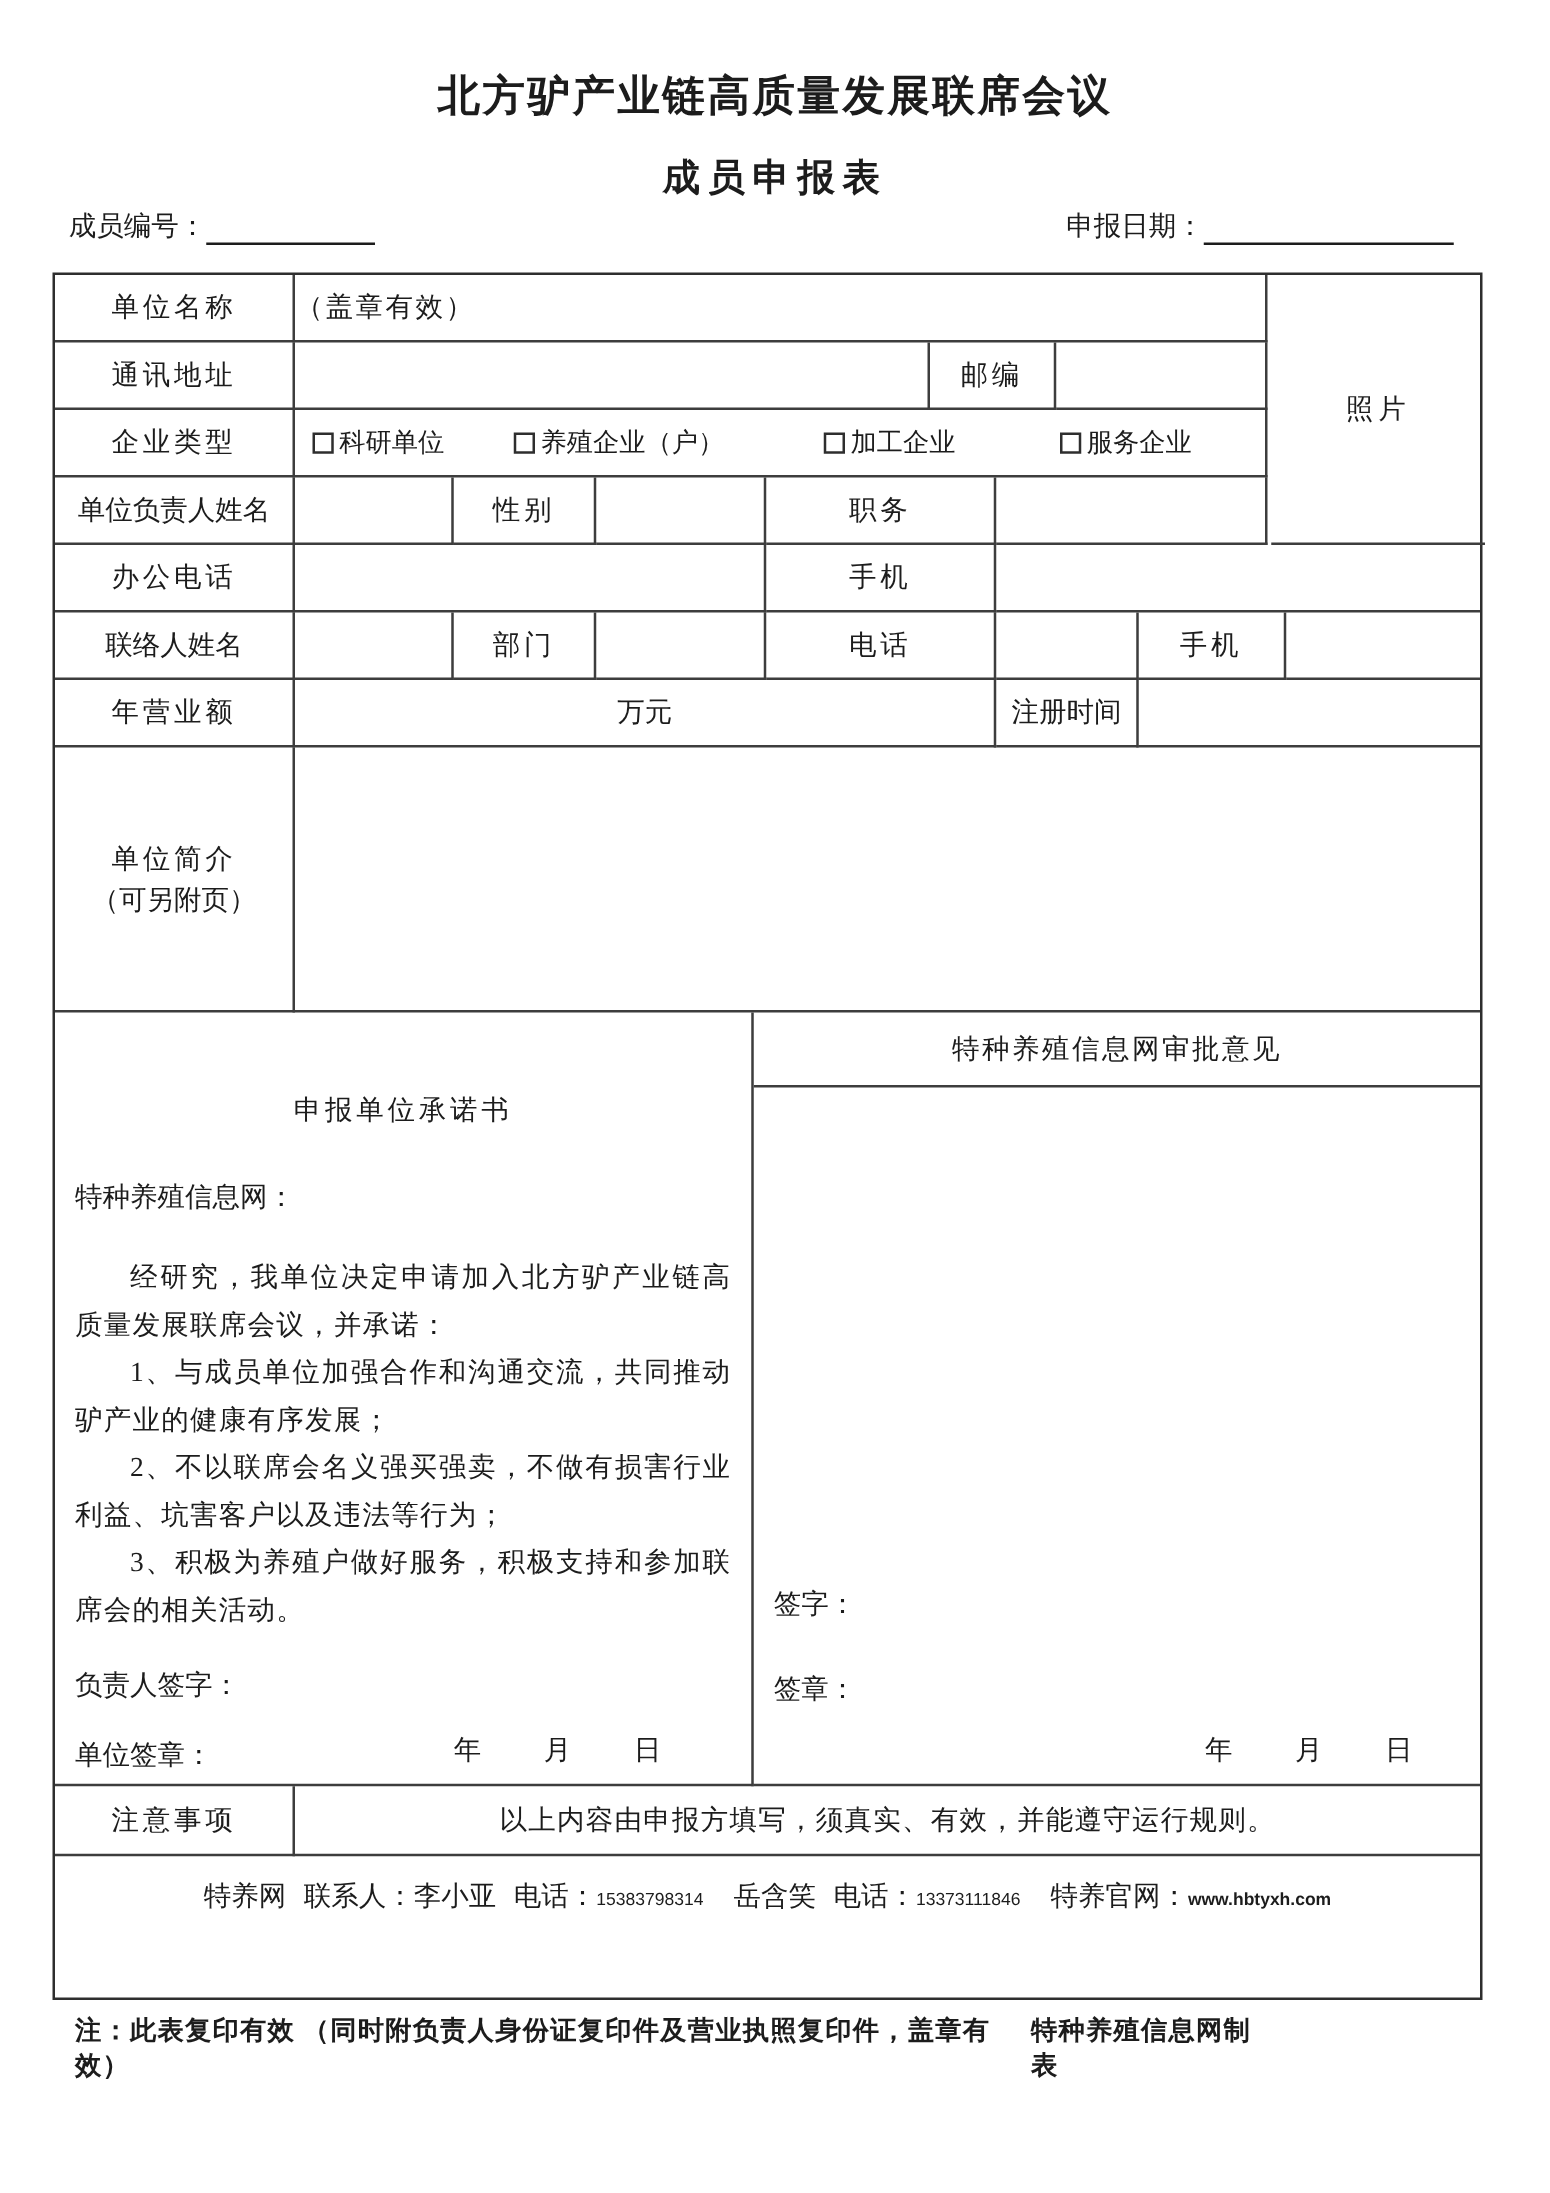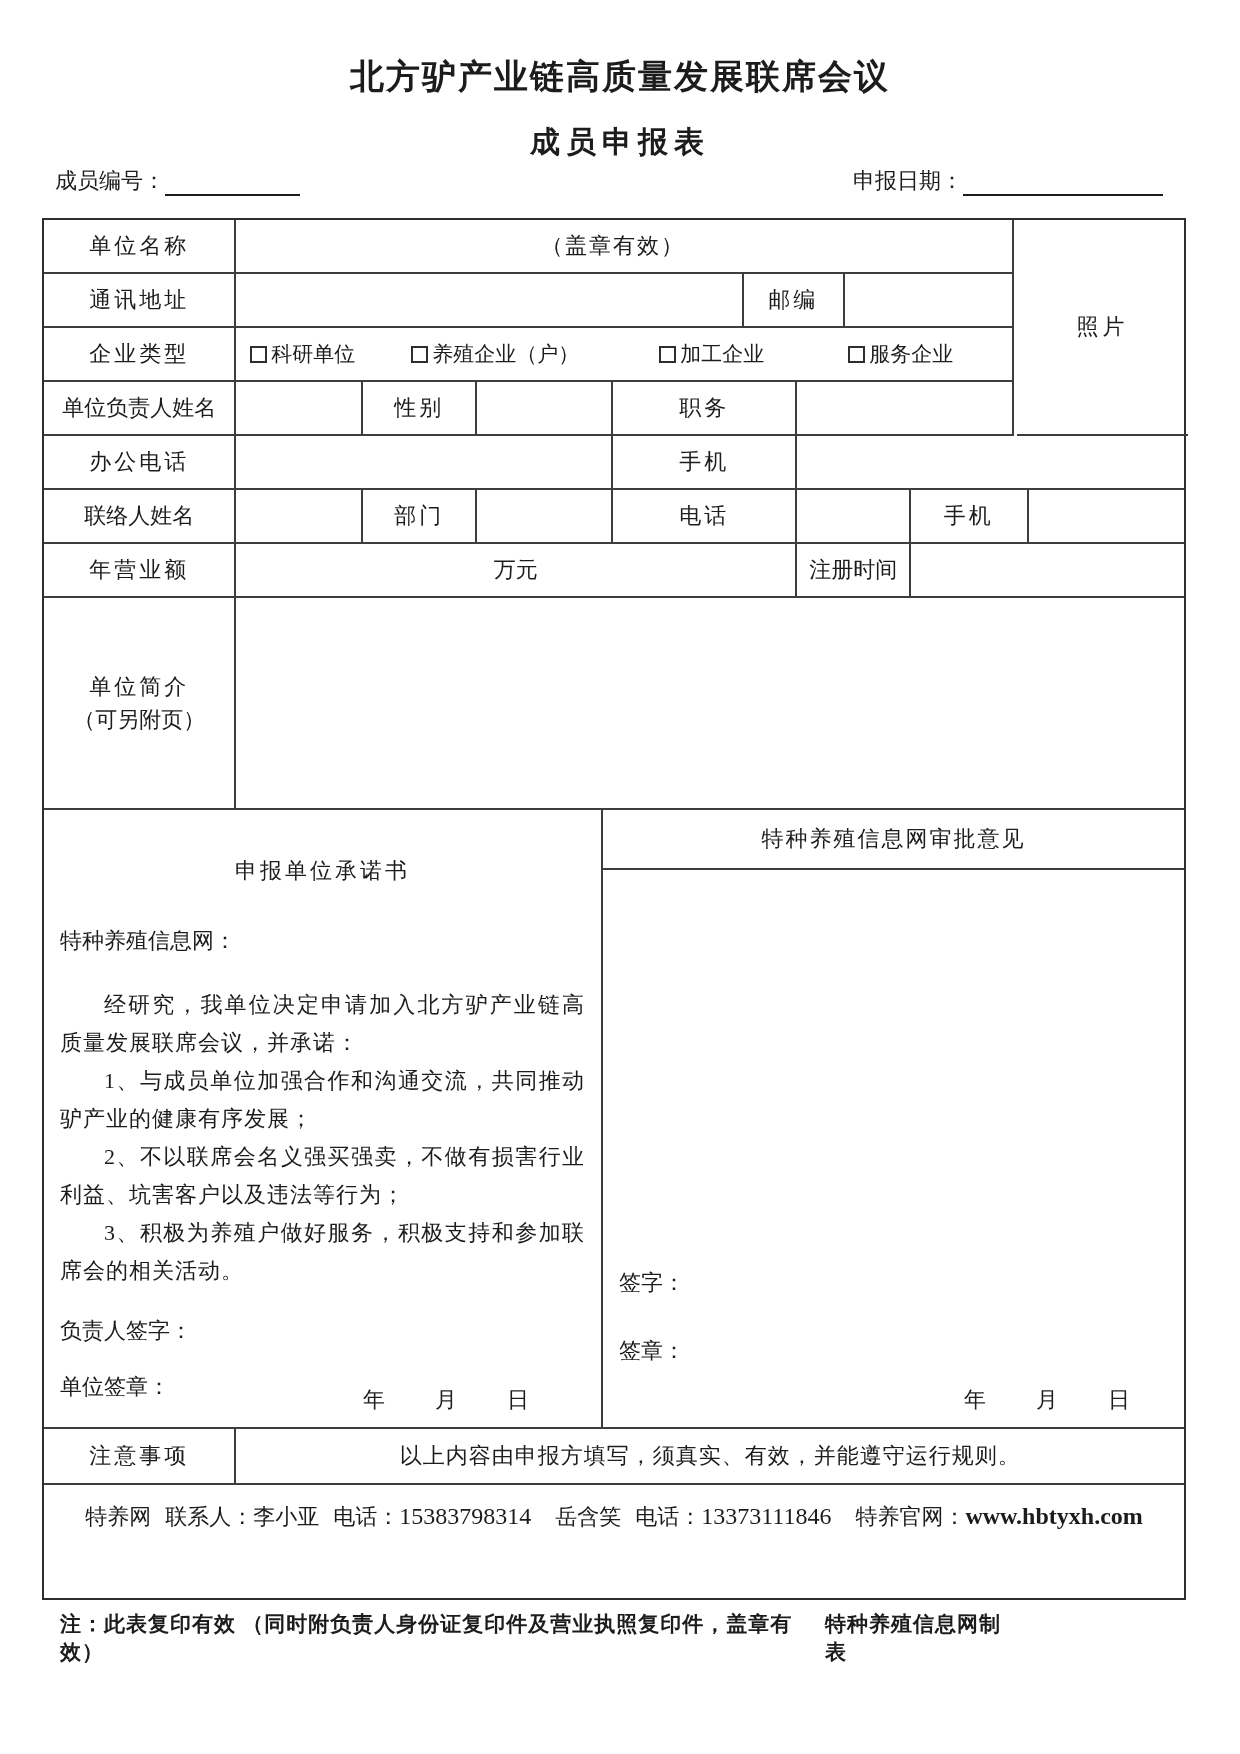--- a/index.html
+++ b/index.html
@@ -35,40 +35,40 @@
   .cell {
     border-right:2px solid #3d3d3d; border-bottom:2px solid #3d3d3d;
     font-size:22px; display:flex; align-items:center; justify-content:center;
     text-align:center; line-height:1.25;
   }
   .cell.h54 { height:54px; }
   .cell.last { border-right:none; }
   .cell.label { letter-spacing:3px; }
   .cell.label.tight { letter-spacing:0; }
   .spacer { border:none; }
-  .seal-cell { justify-content:center; padding-right:22px; letter-spacing:2px; }
+  .seal-cell { justify-content:flex-start; padding-right:22px; letter-spacing:2px; }
   .photo-cell {
     position:absolute; left:973px; top:0; width:171px; height:216px;
     border-bottom:2px solid #3d3d3d;
     display:flex; align-items:center; justify-content:center;
     font-size:22px; letter-spacing:4px; background:transparent;
   }
   .type-cell { justify-content:flex-start; padding-left:14px; gap:12px; }
   .cb-opt { display:inline-flex; align-items:center; font-size:21px; white-space:nowrap; }
   .cb-opt + .cb-opt { margin-left:0; }
   .cbox {
     display:inline-block; width:17px; height:17px;
     border:2px solid #2e2e2e; margin-right:4px; flex:0 0 auto;
   }
   .profile-label { flex-direction:column; gap:6px; }
 
   .lower { display:flex; height:619px; }
   .commit-cell {
     width:561px; border-right:2px solid #3d3d3d; border-bottom:2px solid #3d3d3d;
-    position:relative; font-size:22px; padding:0 16px;
+    position:relative; font-size:22px; padding:17px 16px;
   }
   .commit-title { margin-top:46px; text-align:center; letter-spacing:3px; }
   .commit-salutation { margin-top:40px; }
   .commit-para p { line-height:38px; text-indent:2em; letter-spacing:1px; text-align:justify; }
   .commit-para { margin-top:30px; }
   .commit-signer { margin-top:26px; }
   .commit-seal { margin-top:26px; }
   .commit-date { position:absolute; bottom:12px; right:70px; letter-spacing:2px; }
 
   .approve-cell { width:583px; border-bottom:2px solid #3d3d3d; position:relative; font-size:22px; }
@@ -78,21 +78,21 @@
   }
   .approve-sign { position:absolute; top:458px; left:16px; }
   .approve-seal { position:absolute; top:526px; left:16px; }
   .approve-date { position:absolute; bottom:12px; right:52px; letter-spacing:2px; }
 
   .notice-text { justify-content:center; letter-spacing:1px; }
   .contact-cell {
     height:63px; display:flex; align-items:center; justify-content:center;
     font-size:22px; gap:14px; border-bottom:none;
   }
-  .num { font-family:Liberation Serif, serif; font-size:24px; }
+  .num { font-family:Liberation Sans, sans-serif; font-size:14px; }
   .footer-note {
     position:absolute; top:1610px; left:60px; width:960px;
     display:flex; justify-content:space-between;
     font-size:21px; font-weight:bold; letter-spacing:1px;
   }
 </style>
 </head>
 <body>
 
 <div class="doc-title">北方驴产业链高质量发展联席会议</div>

